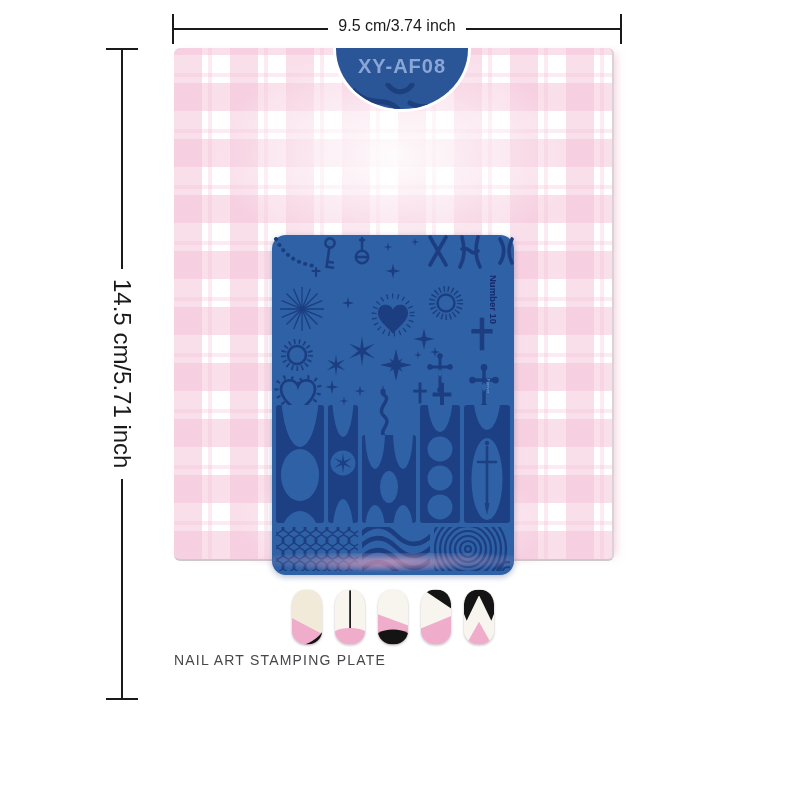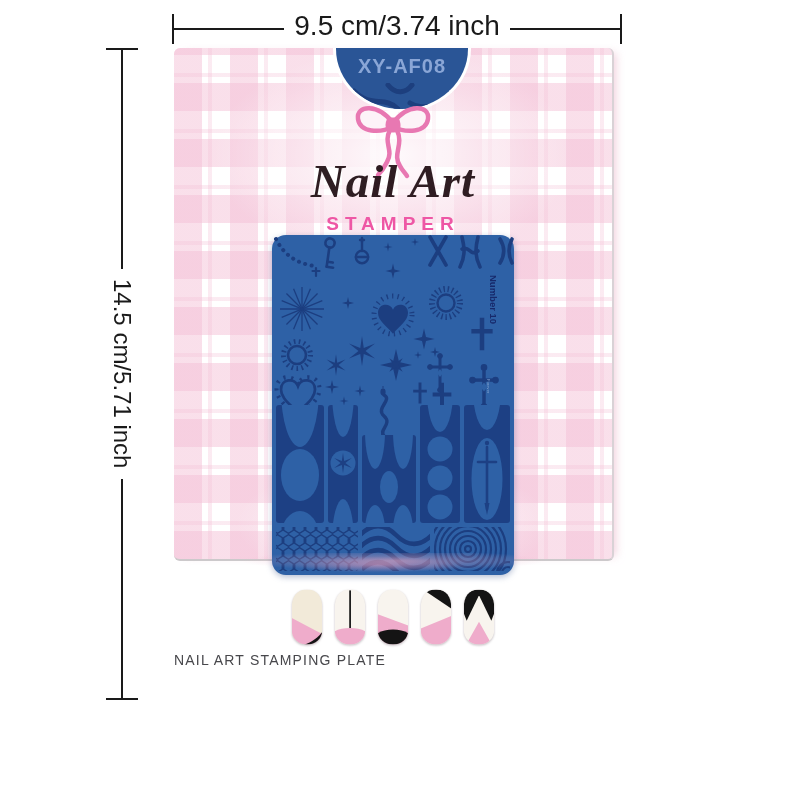--- a/index.html
+++ b/index.html
@@ -5,21 +5,21 @@
   * { margin:0; padding:0; box-sizing:border-box; }
   html,body { width:800px; height:800px; background:#ffffff; overflow:hidden;
               font-family:"Liberation Sans", sans-serif; }
   .stage { position:relative; width:800px; height:800px; background:#fff; }
 
   
   .dim-top { position:absolute; left:172px; top:10px; width:450px; height:38px;
              display:flex; align-items:center; color:#1a1a1a; }
   .dim-top .tick { width:2px; height:30px; background:#1a1a1a; }
   .dim-top .line { flex:1; height:2px; background:#1a1a1a; }
-  .dim-top .lbl  { font-size:28px; padding:0 10px; white-space:nowrap; transform:translateY(-3px); }
+  .dim-top .lbl  { font-size:16px; padding:0 10px; white-space:nowrap; transform:translateY(-3px); }
 
   .dim-left { position:absolute; left:103px; top:48px; width:38px; height:652px;
               display:flex; flex-direction:column; align-items:center; color:#1a1a1a; }
   .dim-left .tick { height:2px; width:32px; background:#1a1a1a; }
   .dim-left .line { width:2px; flex:1; background:#1a1a1a; }
   .dim-left .lbl  { font-size:24px; white-space:nowrap; writing-mode:vertical-rl;
                     text-orientation:sideways; padding:10px 0; }
 
   
   .package { position:absolute; left:174px; top:48px; width:440px; height:513px;
@@ -89,33 +89,20 @@
 
   <div class="package">
 
     <div class="tab">
       <span class="code">XY-AF08</span>
       <svg width="138" height="30" viewBox="0 0 138 30">
         <path d="M18,8 C36,26 48,12 62,26 M74,20 C90,30 102,16 122,26 M52,2 C60,12 70,10 76,2" fill="none" stroke="#1d3f7e" stroke-width="5" stroke-linecap="round"></path>
       </svg>
     </div>
 
-    <div class="brand">
-      <svg class="bow" width="92" height="82" viewBox="0 0 92 82">
-        <g stroke="#e878b2" stroke-width="4.5" stroke-linejoin="round" stroke-linecap="round">
-          <path d="M46,25 C31,5 9,7 11,21 C13,35 33,35 46,29 Z" fill="#fdf3f8"></path>
-          <path d="M46,25 C61,5 83,7 81,21 C79,35 59,35 46,29 Z" fill="#fdf3f8"></path>
-          <path d="M43,32 C36,45 47,52 40,64 C37,70 34,74 31,77" fill="none"></path>
-          <path d="M50,32 C57,47 45,56 53,68 C55,72 58,75 60,78" fill="none"></path>
-        </g>
-        <path d="M40,21 C43,19 49,19 52,21 C54,25 54,30 52,33 C48,35 44,35 40,33 C38,29 38,25 40,21 Z" fill="#e878b2"></path>
-      </svg>
-      <div class="title">Nail Art</div>
-      <div class="subtitle">STAMPER</div>
-    </div>
 
     <svg class="plate" width="242" height="340" viewBox="0 0 242 340">
       <defs>
         <path id="sp4" d="M0,-10 L1.9,-1.9 L10,0 L1.9,1.9 L0,10 L-1.9,1.9 L-10,0 L-1.9,-1.9 Z"></path>
         <path id="st6" d="M0,-12 L1.4,-2.4 L10.4,-6 L2.8,0 L10.4,6 L1.4,2.4 L0,12 L-1.4,2.4 L-10.4,6 L-2.8,0 L-10.4,-6 L-1.4,-2.4 Z"></path>
         <path id="hrt" d="M0,-3.5 C-1.8,-8.5 -10,-8 -10,-1.5 C-10,4 -4,7.5 0,12.5 C4,7.5 10,4 10,-1.5 C10,-8 1.8,-8.5 0,-3.5 Z"></path>
         <g id="burst16" stroke="#1c3e80" stroke-width="1.3">
           <line y1="-22" y2="22"></line>
             <line y1="-22" y2="22" transform="rotate(22.5)"></line>
           <line y1="-22" y2="22" transform="rotate(45)"></line>

